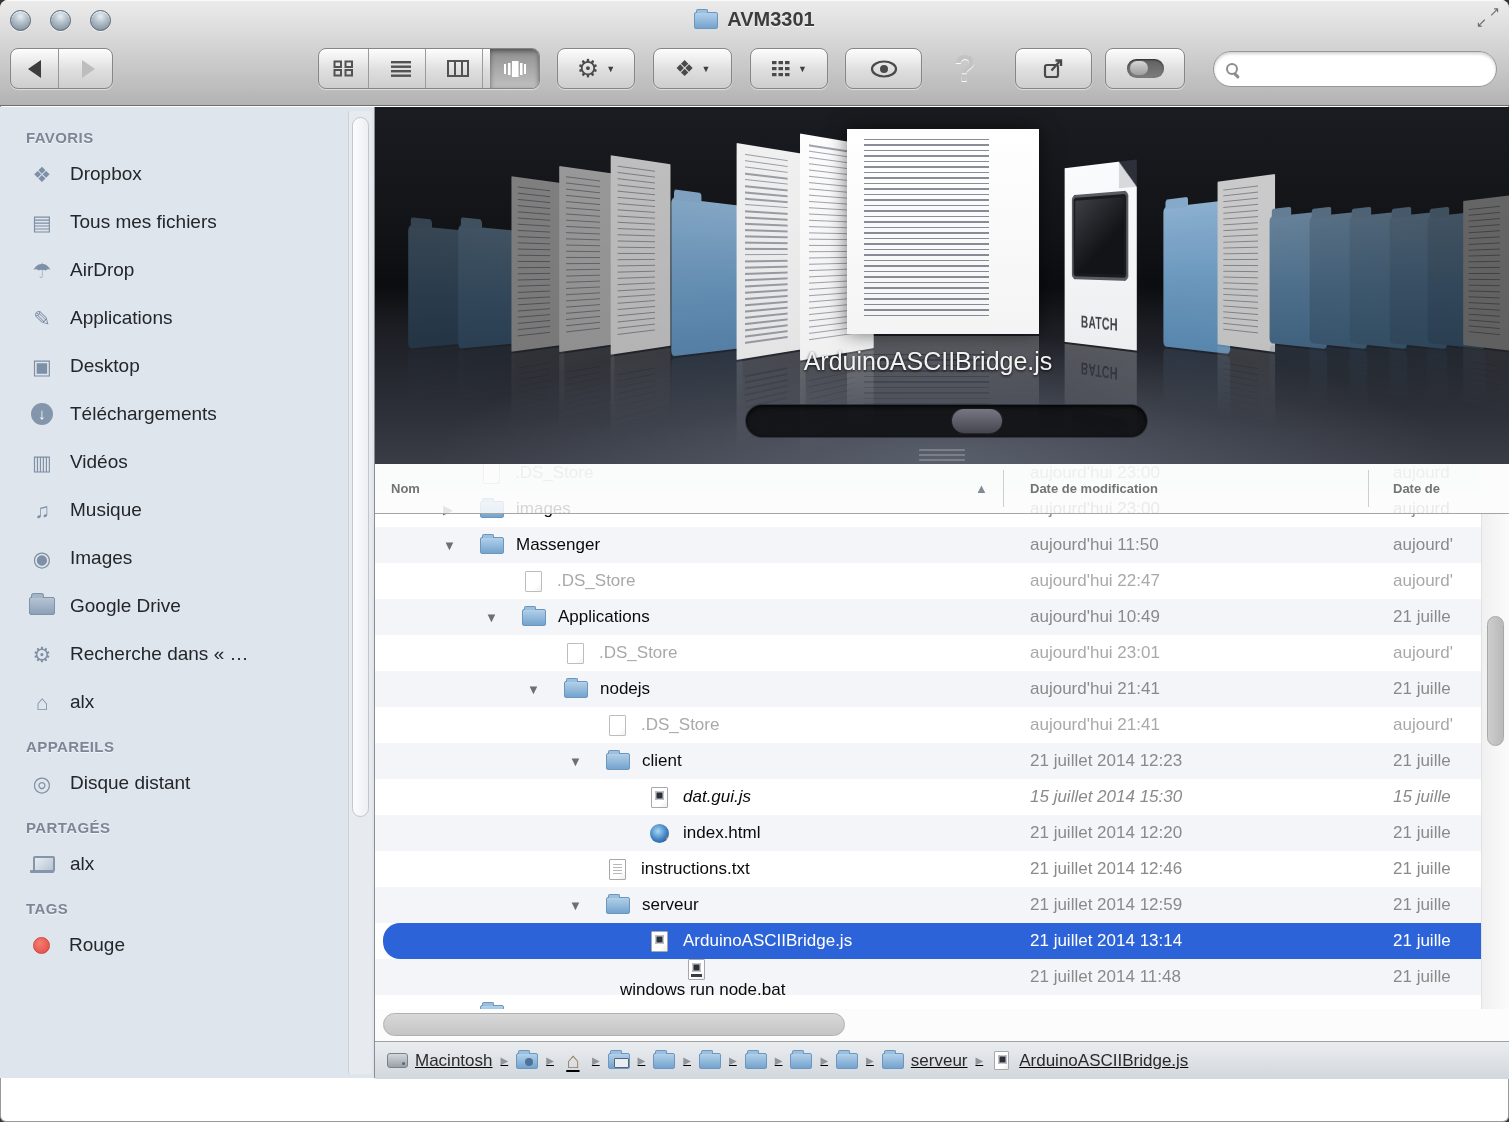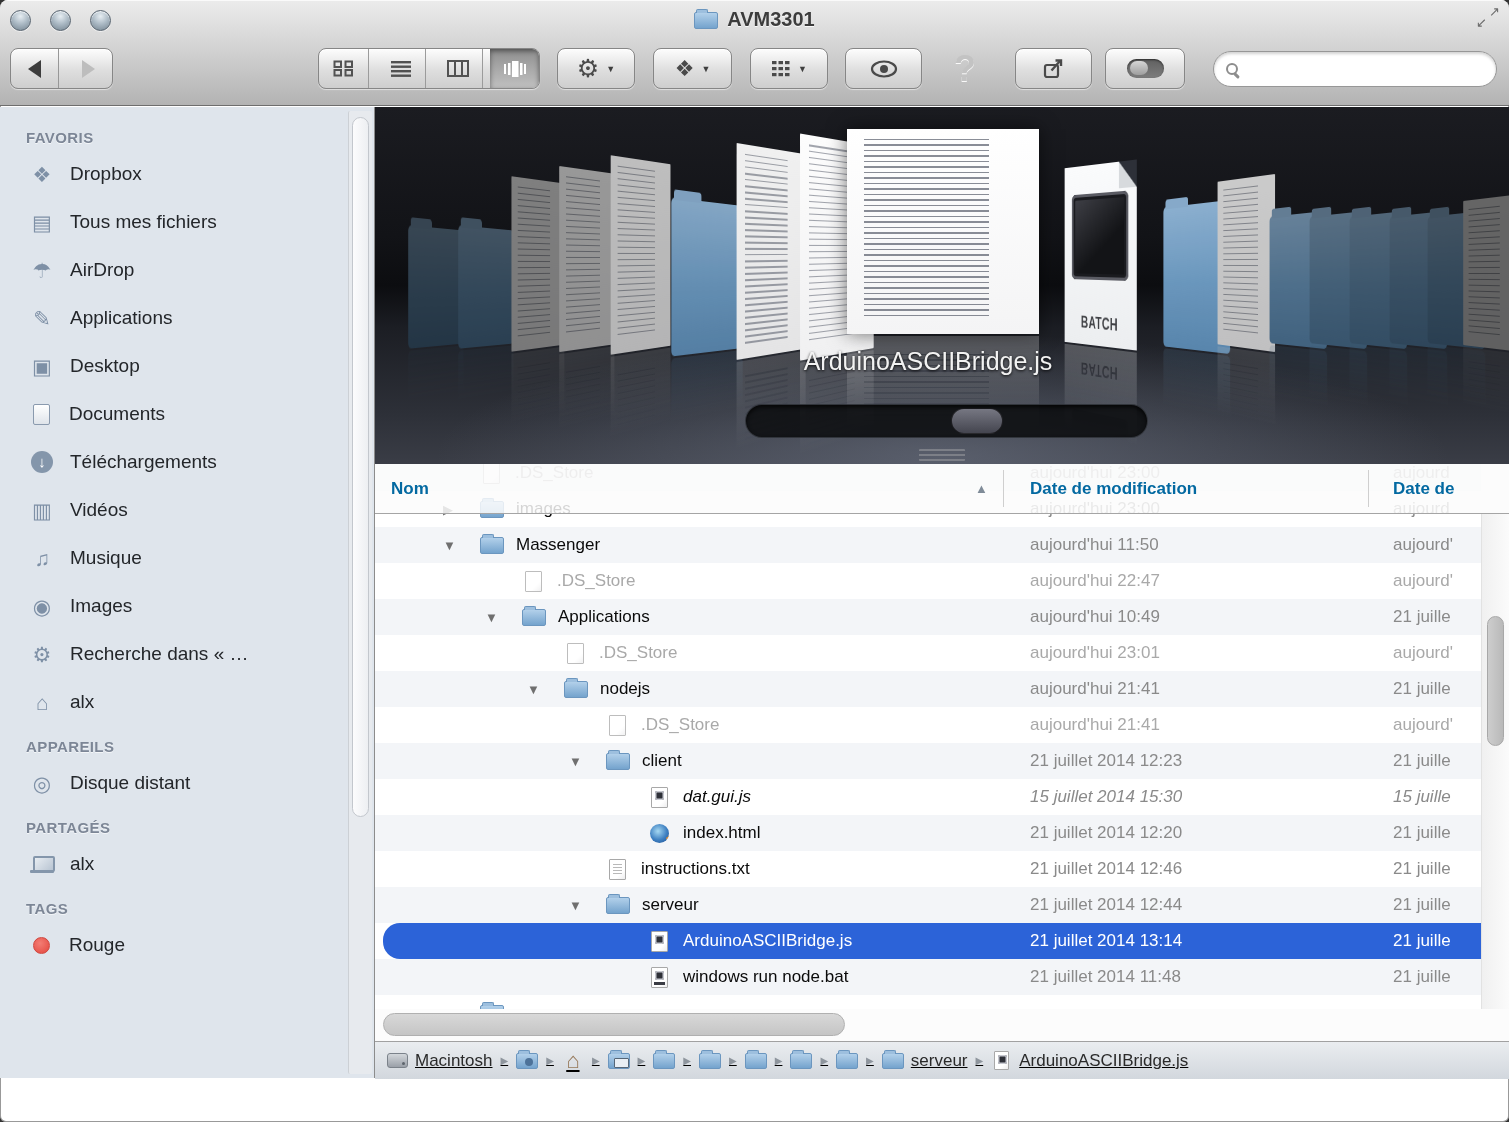--- a/index.html
+++ b/index.html
@@ -133,21 +133,21 @@
     background:#2e3038;box-shadow:inset 0 0 0 1.5px #c7c9d1;}
   .page-txt::after{content:'';position:absolute;left:3px;right:3px;top:4px;height:12px;
     background:repeating-linear-gradient(to bottom,#b9b9b9 0 1px,transparent 1px 3px);}
   .page-batch::before{content:'';position:absolute;left:2px;right:2px;bottom:2px;height:3px;background:#3a3c44;}
   .firefox-ic{width:19px;height:19px;border-radius:50%;margin:0 2px;position:relative;overflow:hidden;
     background:radial-gradient(circle at 42% 38%,#a5d8f2 0%,#3d7fc1 55%,#1d4e8f 100%);}
   .firefox-ic::after{content:'';position:absolute;right:-4px;top:-4px;width:16px;height:16px;border-radius:50%;
     border:3.5px solid #ef8c23;border-left-color:transparent;border-bottom-color:transparent;transform:rotate(15deg);}
   .list-head{position:absolute;top:0;left:0;right:0;height:50px;background:rgba(251,251,252,.84);
     border-bottom:1px solid #a5a5a5;z-index:5;}
-  .lh-label{position:absolute;top:0;height:100%;display:flex;align-items:center;font-size:17px;font-weight:bold;color:#0369a1;}
+  .lh-label{position:absolute;top:0;height:100%;display:flex;align-items:center;font-size:13px;font-weight:bold;color:#737373;}
   .lh-nom{left:16px;} .lh-date{left:655px;} .lh-date2{left:1018px;}
   .lh-sort{position:absolute;left:600px;top:0;height:100%;display:flex;align-items:center;font-size:13px;color:#7f8b98;}
   .lh-div{position:absolute;top:6px;bottom:6px;width:1px;background:#cfcfcf;}
   .lh-div1{left:628px;} .lh-div2{left:993px;}
   .vscroll{position:absolute;right:0;top:50px;bottom:0;width:28px;z-index:6;
     background:linear-gradient(90deg,#f0f0f0,#fbfbfb);border-left:1px solid #e2e2e2;}
   .vthumb{position:absolute;top:102px;left:5px;width:17px;height:130px;border-radius:9px;
     background:linear-gradient(90deg,#cdcdcd,#b9b9b9);border:1px solid #a8a8a8;}
 
   
@@ -304,38 +304,38 @@
           </div>
           <div class="sb-item">
             <span class="ic glyph">✎</span>
             <span>Applications</span>
           </div>
           <div class="sb-item">
             <span class="ic glyph">▣</span>
             <span>Desktop</span>
           </div>
           <div class="sb-item">
-            <span class="ic docs-ic"></span>
-            <span>Documents</span>
-          </div>
-          <div class="sb-item">
             <span class="ic dl-ic">↓</span>
             <span>Téléchargements</span>
           </div>
           <div class="sb-item">
             <span class="ic glyph">▥</span>
             <span>Vidéos</span>
           </div>
           <div class="sb-item">
             <span class="ic glyph">♫</span>
             <span>Musique</span>
           </div>
           <div class="sb-item">
             <span class="ic glyph">◉</span>
             <span>Images</span>
+          </div>
+          <div class="sb-item">
+            <span class="ic sbfolder-ic"></span>
+            <span>Google Drive</span>
           </div>
           <div class="sb-item">
             <span class="ic glyph">⚙</span>
             <span>Recherche dans « …</span>
           </div>
           <div class="sb-item">
             <span class="ic glyph">⌂</span>
             <span>alx</span>
           </div>
           <div class="sb-h">APPAREILS</div>
@@ -503,34 +503,34 @@
               </div>
               <div class="c-date">21 juillet 2014 12:46</div>
               <div class="c-date2">21 juille</div>
             </div>
             <div class="row shade" style="top: 423px;">
               <div class="c-name" style="left: 191px;">
                 <span class="disc">▼</span>
                 <span class="ic folder-ic"></span>
                 <span class="nm">serveur</span>
               </div>
-              <div class="c-date">21 juillet 2014 12:44</div>
+              <div class="c-date">21 juillet 2014 12:59</div>
               <div class="c-date2">21 juille</div>
             </div>
             <div class="row sel" style="top: 459px;">
               <div class="c-name" style="left: 233px;">
                 <span class="disc"></span>
                 <span class="ic page-ic page-exec"></span>
                 <span class="nm">ArduinoASCIIBridge.js</span>
               </div>
               <div class="c-date">21 juillet 2014 13:14</div>
               <div class="c-date2">21 juille</div>
             </div>
             <div class="row shade" style="top: 495px;">
-              <div class="c-name" style="left: 233px;">
+              <div class="c-name" style="left: 233px; flex-direction: column;">
                 <span class="disc"></span>
                 <span class="ic page-ic page-exec page-batch"></span>
                 <span class="nm">windows run node.bat</span>
               </div>
               <div class="c-date">21 juillet 2014 11:48</div>
               <div class="c-date2">21 juille</div>
             </div>
             <div class="row" style="top: 531px;">
               <div class="c-name" style="left: 65px;">
                 <span class="disc"></span>

